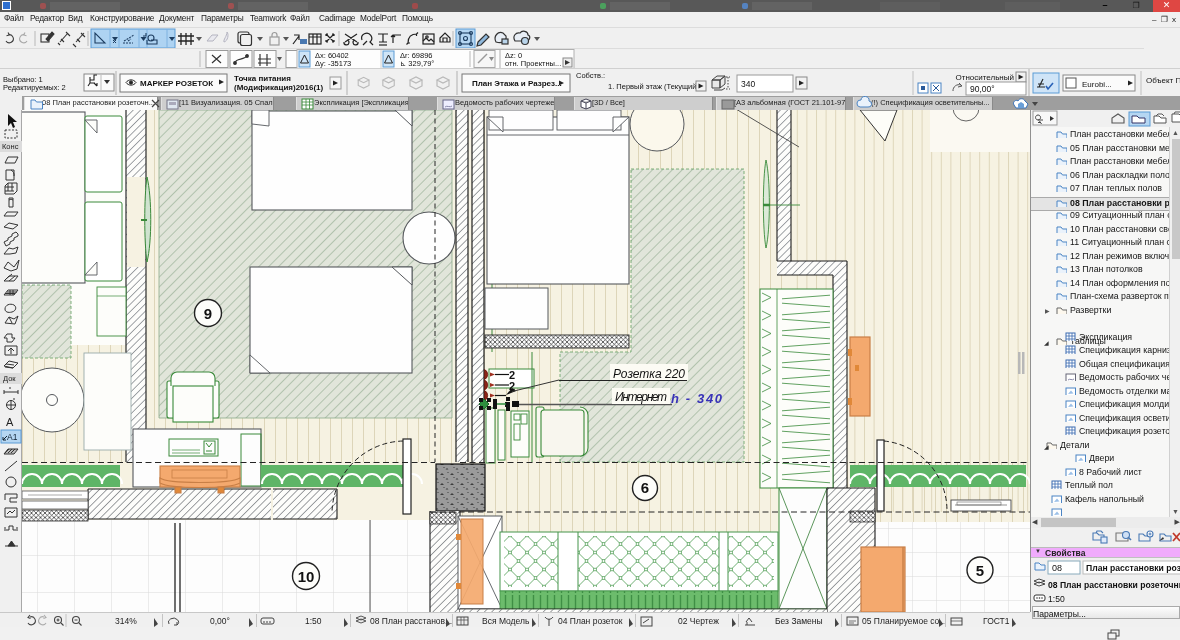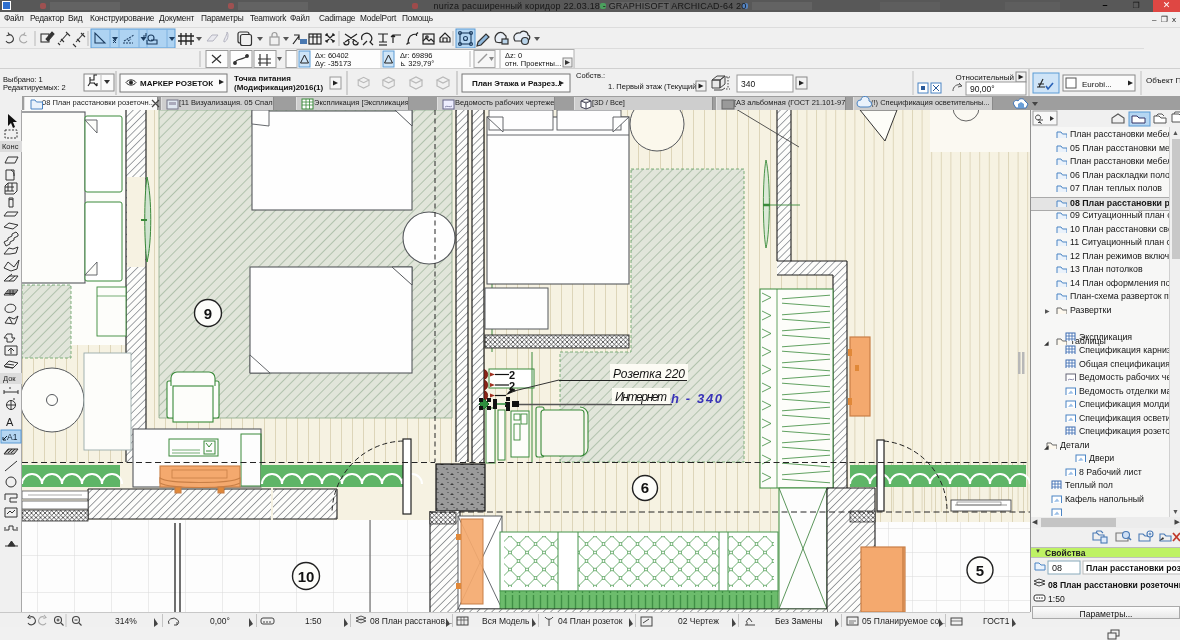--- a/index.html
+++ b/index.html
@@ -37,21 +37,20 @@
  <div style="position:absolute;left:50px;top:2px;width:70px;height:8px;background:#777;opacity:.35"></div>
  <div style="position:absolute;left:228px;top:3px;width:6px;height:6px;background:#b05050;border-radius:2px;opacity:.8"></div>
  <div style="position:absolute;left:238px;top:2px;width:70px;height:8px;background:#777;opacity:.35"></div>
  <div style="position:absolute;left:412px;top:3px;width:6px;height:6px;background:#b04848;border-radius:2px;opacity:.8"></div>
  <div style="position:absolute;left:600px;top:3px;width:6px;height:6px;background:#4aa85e;border-radius:2px;opacity:.9"></div>
  <div style="position:absolute;left:610px;top:2px;width:60px;height:8px;background:#787878;opacity:.35"></div>
  <div style="position:absolute;left:742px;top:3px;width:6px;height:6px;background:#5588cc;border-radius:2px;opacity:.9"></div>
  <div style="position:absolute;left:752px;top:2px;width:60px;height:8px;background:#787878;opacity:.35"></div>
  <div style="position:absolute;left:880px;top:2px;width:60px;height:8px;background:#6a6a6a;opacity:.35"></div>
  <div style="position:absolute;left:1005px;top:2px;width:55px;height:8px;background:#6a6a6a;opacity:.35"></div>
- <div class="ttl">nuriza расширенный коридор 22.03.18 - GRAPHISOFT ARCHICAD-64 20</div>
  <div class="winbtn" style="left:1090px;width:30px;color:#000;font-weight:bold">–</div>
  <div class="winbtn" style="left:1122px;width:28px;font-size:8px">❐</div>
  <div class="winbtn" style="left:1153px;width:27px;background:#df4743;color:#fff">✕</div>
 </div>
 
 <div class="abs" id="menu">
  <span style="left:4px">Файл</span>
       <span style="left:30px">Редактор</span>
       <span style="left:68px">Вид</span>
  <span style="left:90px">Конструирование</span>
@@ -863,42 +862,42 @@
           <path d="M97 9 l3 3" stroke-width="1.6"></path>
    <path d="M108 13 v-7 h4 l2 2 h5 v5z"></path>
           <circle cx="119" cy="6" r="3" fill="#fff"></circle>
           <path d="M119 4.5 v3 m-1.5 -1.5 h3" stroke-width="1"></path>
    <path d="M129 13 v-7 h4 l2 2 h5 v5z"></path>
           <path d="M128 13 l4 -4 1 2z" fill="#333" stroke="none"></path>
   </g>
   <path d="M142 5 l7 8 m0 -8 l-7 8" stroke="#c0392b" stroke-width="1.8" fill="none"></path>
  </svg>
 
- <div style="position:absolute;left:0;top:437px;width:150px;height:11px;background:#bef264;border-top:1px solid #bbb;border-bottom:1px solid #c0c0c0;font-size:8.5px;font-weight:bold;color:#222;padding-left:14px">Свойства</div>
+ <div style="position:absolute;left:0;top:437px;width:150px;height:11px;background:#f0abfc;border-top:1px solid #bbb;border-bottom:1px solid #c0c0c0;font-size:8.5px;font-weight:bold;color:#222;padding-left:14px">Свойства</div>
  <div style="position:absolute;left:4px;top:438px;font-size:6px;color:#333">▼</div>
  <svg width="150" height="56" style="position:absolute;left:0;top:449px">
   <path d="M4 11 v-7 h4 l2 2 h4 v5z" fill="#eaf2fb" stroke="#4a84c4"></path>
   <rect x="17" y="2" width="32" height="13" fill="#fff" stroke="#8ab"></rect>
   <text x="21" y="12" font-size="9" fill="#111" font-family="Liberation Sans">08</text>
   <rect x="52" y="2" width="98" height="13" fill="#fff" stroke="#bbb"></rect>
   <text x="55" y="12" font-size="8.6" font-weight="bold" fill="#111" font-family="Liberation Sans">План расстановки розеточных г</text>
   <g stroke="#333" fill="#f8f8f8" stroke-width="0.9">
    <path d="M3 22 l5 -2 6 2 -6 2z m0 3 l5 -2 6 2 -6 2z"></path>
   </g>
   <text x="17" y="29" font-size="8.6" font-weight="bold" fill="#111" font-family="Liberation Sans">08 План расстановки розеточных групп</text>
   <rect x="3" y="36" width="11" height="6" rx="2" fill="#fff" stroke="#333"></rect>
   <circle cx="6" cy="39" r="0.8" fill="#333"></circle>
         <circle cx="8.5" cy="39" r="0.8" fill="#333"></circle>
         <circle cx="11" cy="39" r="0.8" fill="#333"></circle>
   <text x="17" y="43" font-size="8.6" fill="#111" font-family="Liberation Sans">1:50</text>
   <rect x="3" y="48" width="12" height="8" rx="1" fill="#fff" stroke="#333"></rect>
         <rect x="5.5" y="50" width="7" height="4" fill="none" stroke="#333" stroke-width="0.8"></rect>
   <text x="17" y="55" font-size="8.6" fill="#111" font-family="Liberation Sans">02 Чертеж</text>
  </svg>
- <div style="position:absolute;left:1px;top:496px;width:148px;height:13px;background:linear-gradient(#fdfdfd,#e8e8e8);border:1px solid #aaa;font-size:8.6px;color:#111;text-align:center;padding-top:2px">Параметры...</div>
+ <div style="position:absolute;left:1px;top:496px;width:148px;height:13px;background:linear-gradient(#fdfdfd,#e8e8e8);border:1px solid #aaa;font-size:8.6px;color:#111;text-align:left;padding-top:2px">Параметры...</div>
 </div>
 
 <div class="abs" id="status">
  <svg width="1030" height="15" style="position:absolute;left:0;top:0">
   <g stroke="#444" fill="none" stroke-width="1.1">
    <path d="M28 10 a4 4 0 1 0 2 -6 m0 -2 l-2 2.5 2.5 1"></path>
    <g opacity="0.4">
             <path d="M46 10 a4 4 0 1 1 -2 -6 m0 -2 l2 2.5 -2.5 1"></path>
           </g>
    <circle cx="58" cy="7" r="3.5"></circle>

